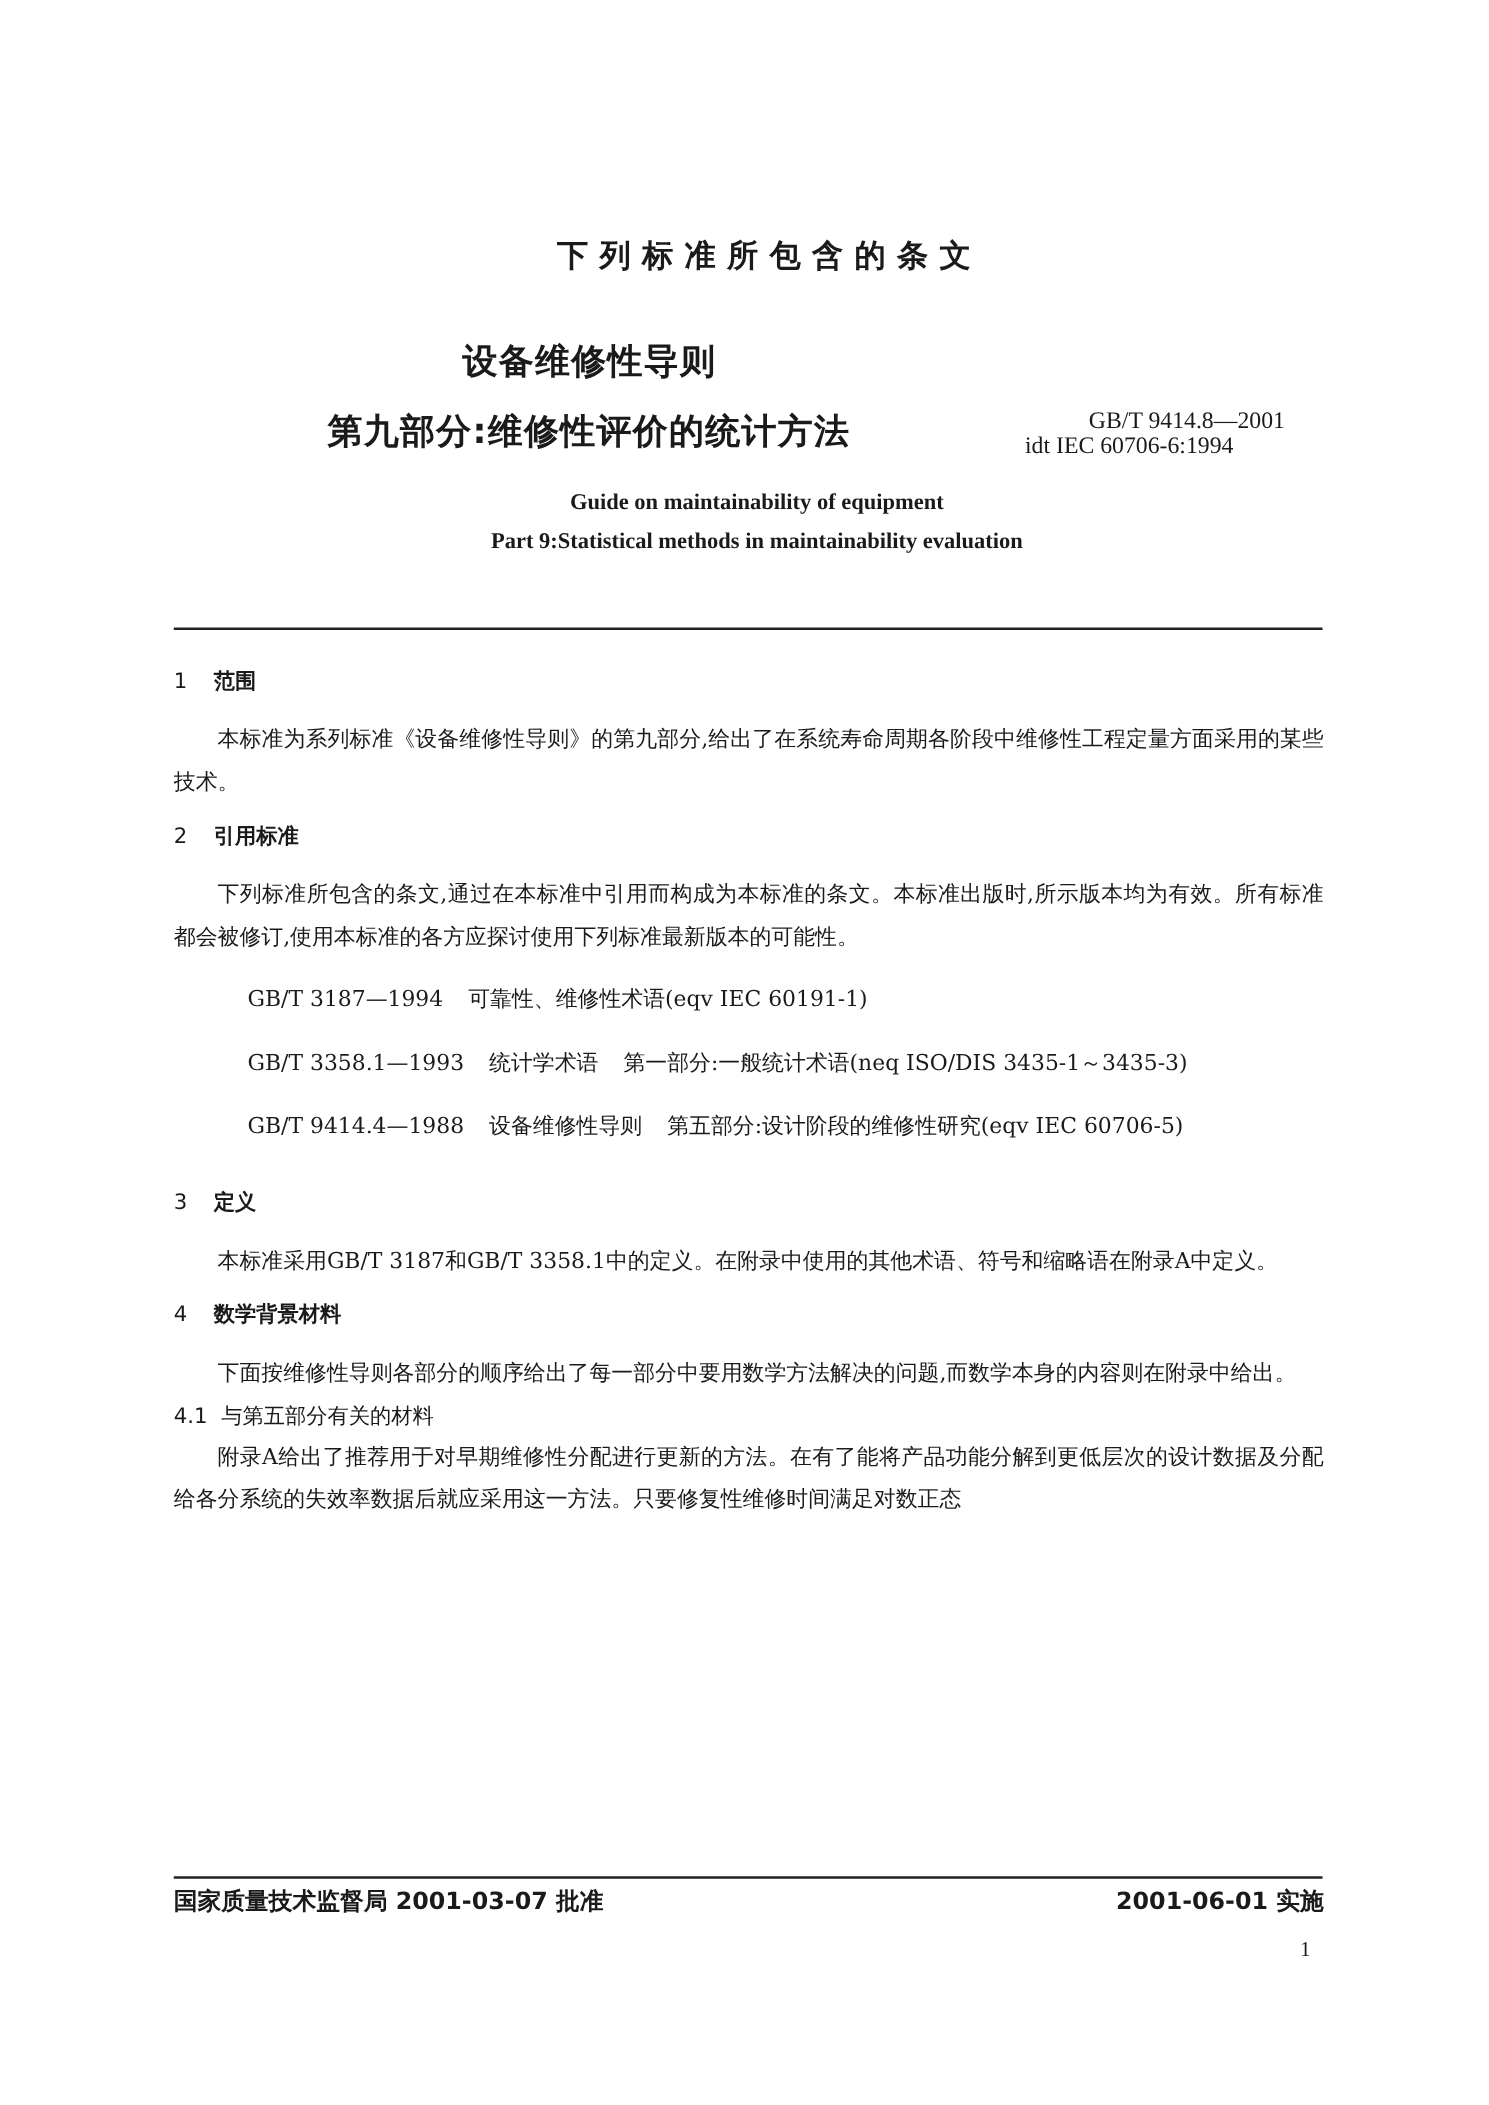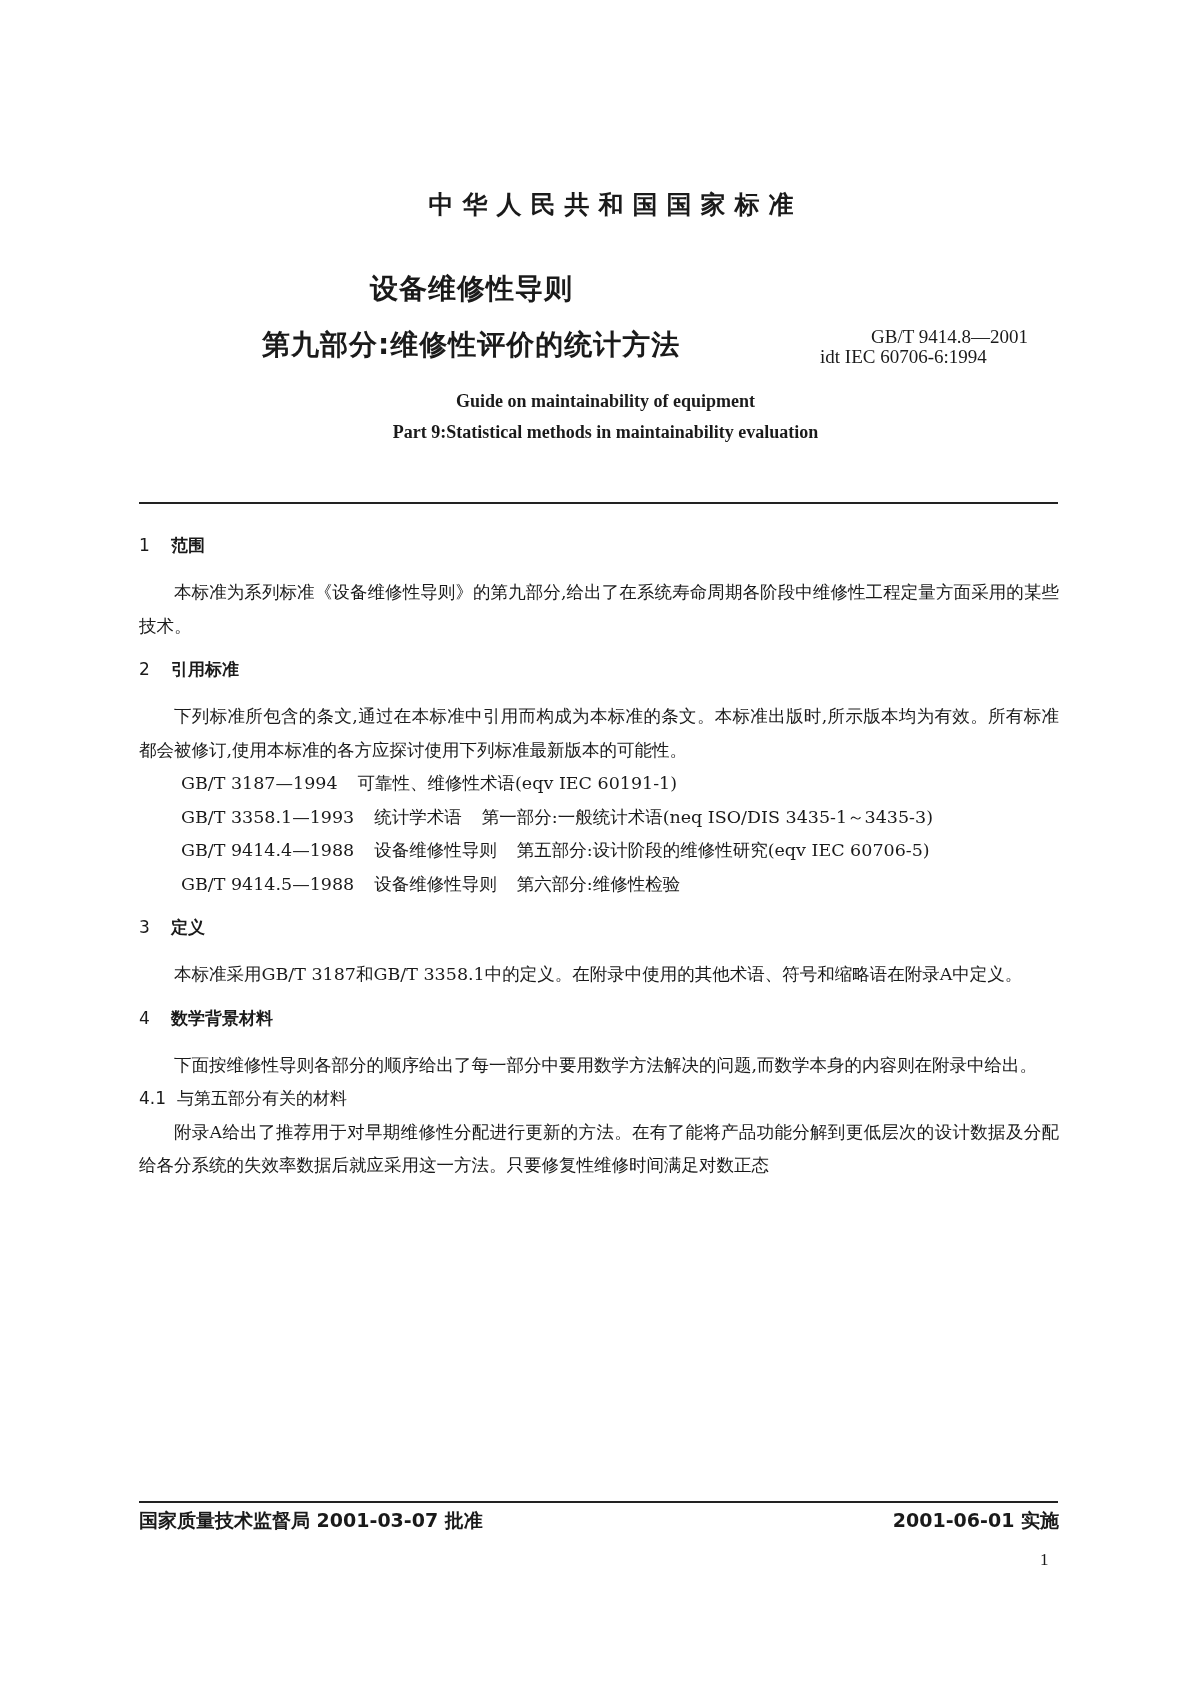--- a/index.html
+++ b/index.html
@@ -45,21 +45,21 @@
     }
     .h1 {
       font-family: "DejaVu Sans", "Liberation Sans", sans-serif;
       font-weight: bold; font-size: 17px; margin: 0; height: 33px; line-height: 28px;
     }
     .h1 .num { display: inline-block; width: 32px; font-weight: normal; }
     .h1.first { margin-top: 0; }
     .h1 + .p { margin-top: 12px; }
     .p { text-indent: 35px; text-align: justify; margin: 0; }
     .sec-gap { height: 12px; }
-    .ref { padding-left: 42px; white-space: nowrap; margin: 0; }
+    .ref { padding-left: 42px; white-space: nowrap; margin: 17px; }
     .ref .code { display: inline-block; }
     .ref .t1 { display: inline-block; margin-left: 20px; }
     .ref .t2 { display: inline-block; margin-left: 20px; }
     .h2 {
       font-family: "DejaVu Sans", "Liberation Sans", sans-serif;
       font-size: 17px; margin: 0;
     }
     .h2 .num { display: inline-block; width: 38px; }
 
     .footer {
@@ -68,21 +68,21 @@
       display: flex; justify-content: space-between;
     }
     .page-num {
       left: 1040px; top: 1550px; font-size: 17px;
       font-family: "Liberation Serif", serif;
     }
   </style>
 </head>
 <body>
 
-<div class="abs nat-std sans">中华人民共和国国家标准</div>
+<div class="abs nat-std sans">下列标准所包含的条文</div>
 <div class="abs title-zh-1 sans">设备维修性导则</div>
 <div class="abs title-zh-2 sans">第九部分:维修性评价的统计方法</div>
 <div class="abs std-code serif">
   <span class="l1">GB/T 9414.8—2001</span>
   <span class="l2">idt IEC 60706-6:1994</span>
 </div>
 <div class="abs title-en title-en-1 serif">Guide on maintainability of equipment</div>
 <div class="abs title-en title-en-2 serif">Part 9:Statistical methods in maintainability evaluation</div>
 
 <div class="abs rule rule-top"></div>
@@ -101,23 +101,20 @@
   <p class="p">下列标准所包含的条文,通过在本标准中引用而构成为本标准的条文。本标准出版时,所示版本均为有效。所有标准都会被修订,使用本标准的各方应探讨使用下列标准最新版本的可能性。</p>
   <p class="ref">
     <span class="code">GB/T 3187—1994</span><span class="t1">可靠性、维修性术语(eqv IEC 60191-1)</span>
   </p>
   <p class="ref">
     <span class="code">GB/T 3358.1—1993</span><span class="t1">统计学术语</span><span class="t2">第一部分:一般统计术语(neq ISO/DIS 3435-1～3435-3)</span>
   </p>
   <p class="ref">
     <span class="code">GB/T 9414.4—1988</span><span class="t1">设备维修性导则</span><span class="t2">第五部分:设计阶段的维修性研究(eqv IEC 60706-5)</span>
   </p>
-  <p class="ref">
-    <span class="code">GB/T 9414.5—1988</span><span class="t1">设备维修性导则</span><span class="t2">第六部分:维修性检验</span>
-  </p>
   <div class="sec-gap"></div>
 
   <div class="h1">
     <span class="num">3</span><span>定义</span>
   </div>
   <p class="p">本标准采用GB/T 3187和GB/T 3358.1中的定义。在附录中使用的其他术语、符号和缩略语在附录A中定义。</p>
   <div class="sec-gap"></div>
 
   <div class="h1">
     <span class="num">4</span><span>数学背景材料</span>

